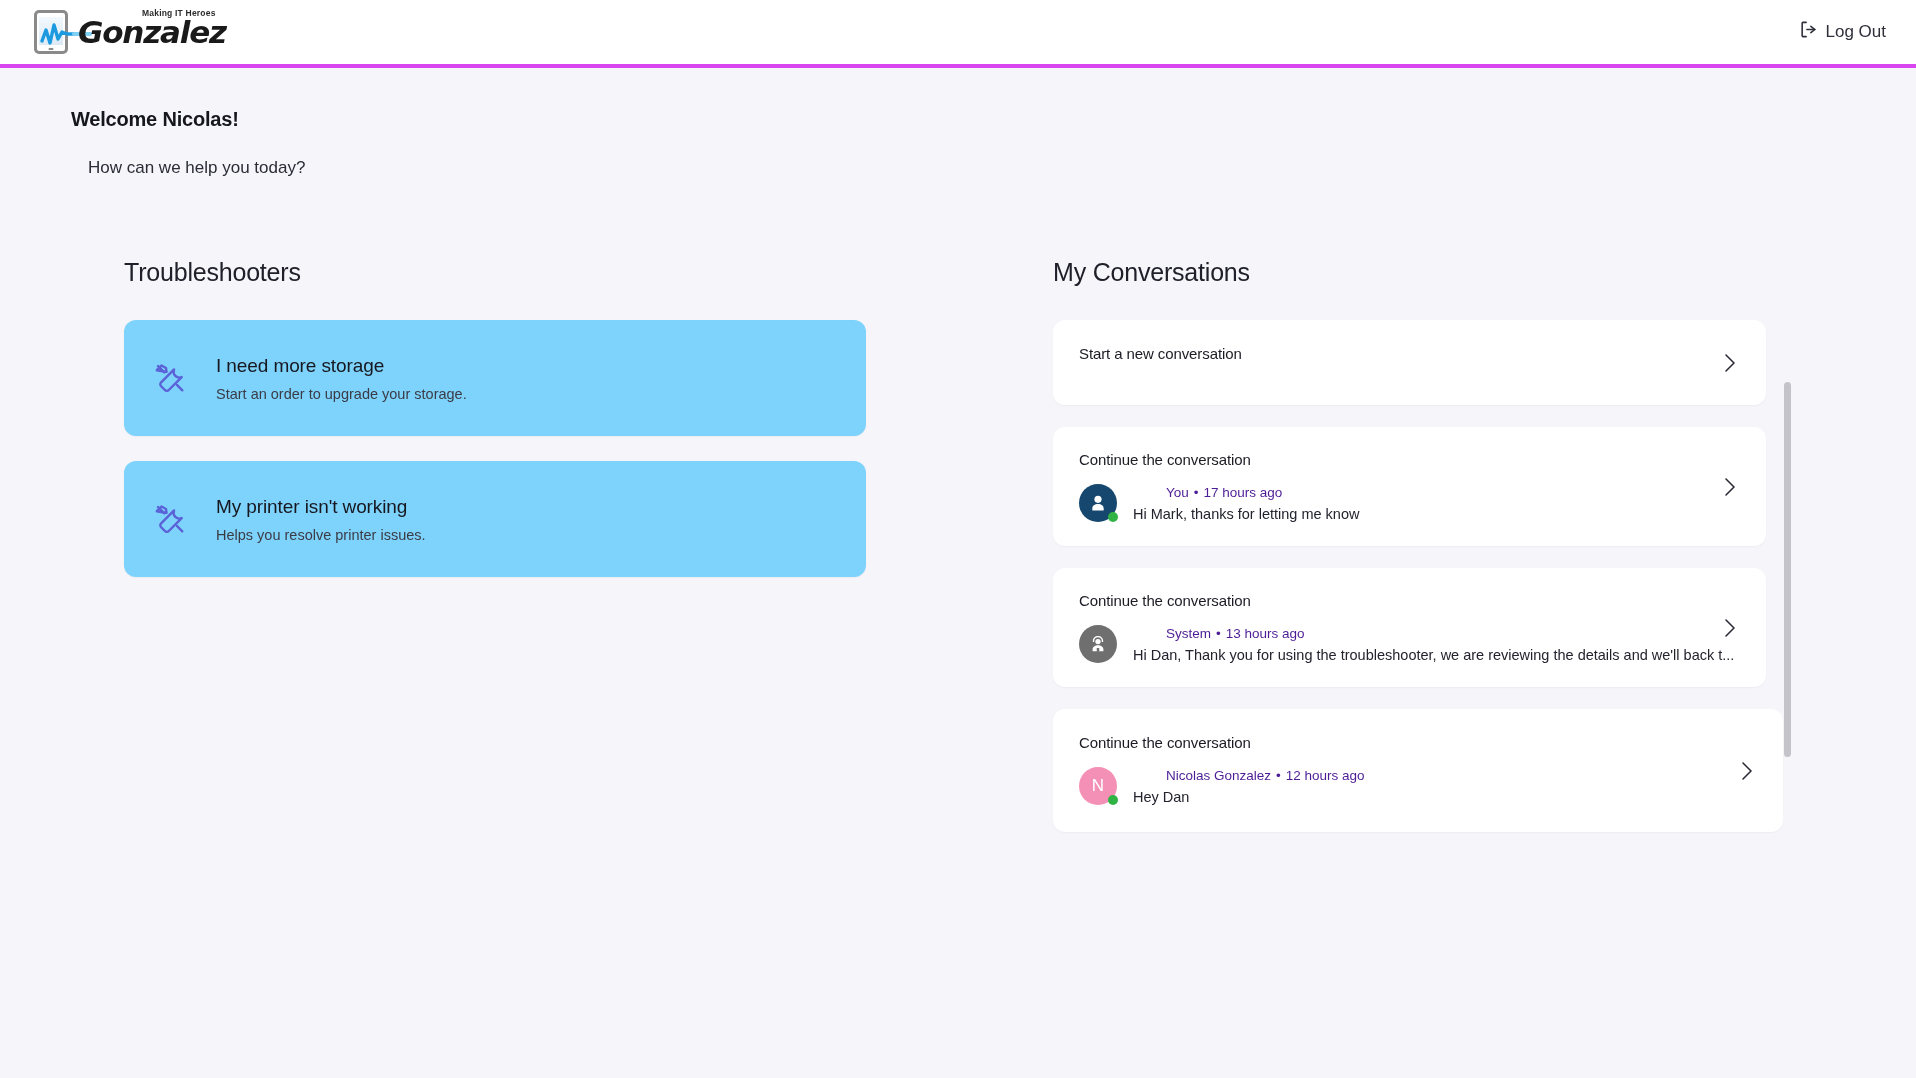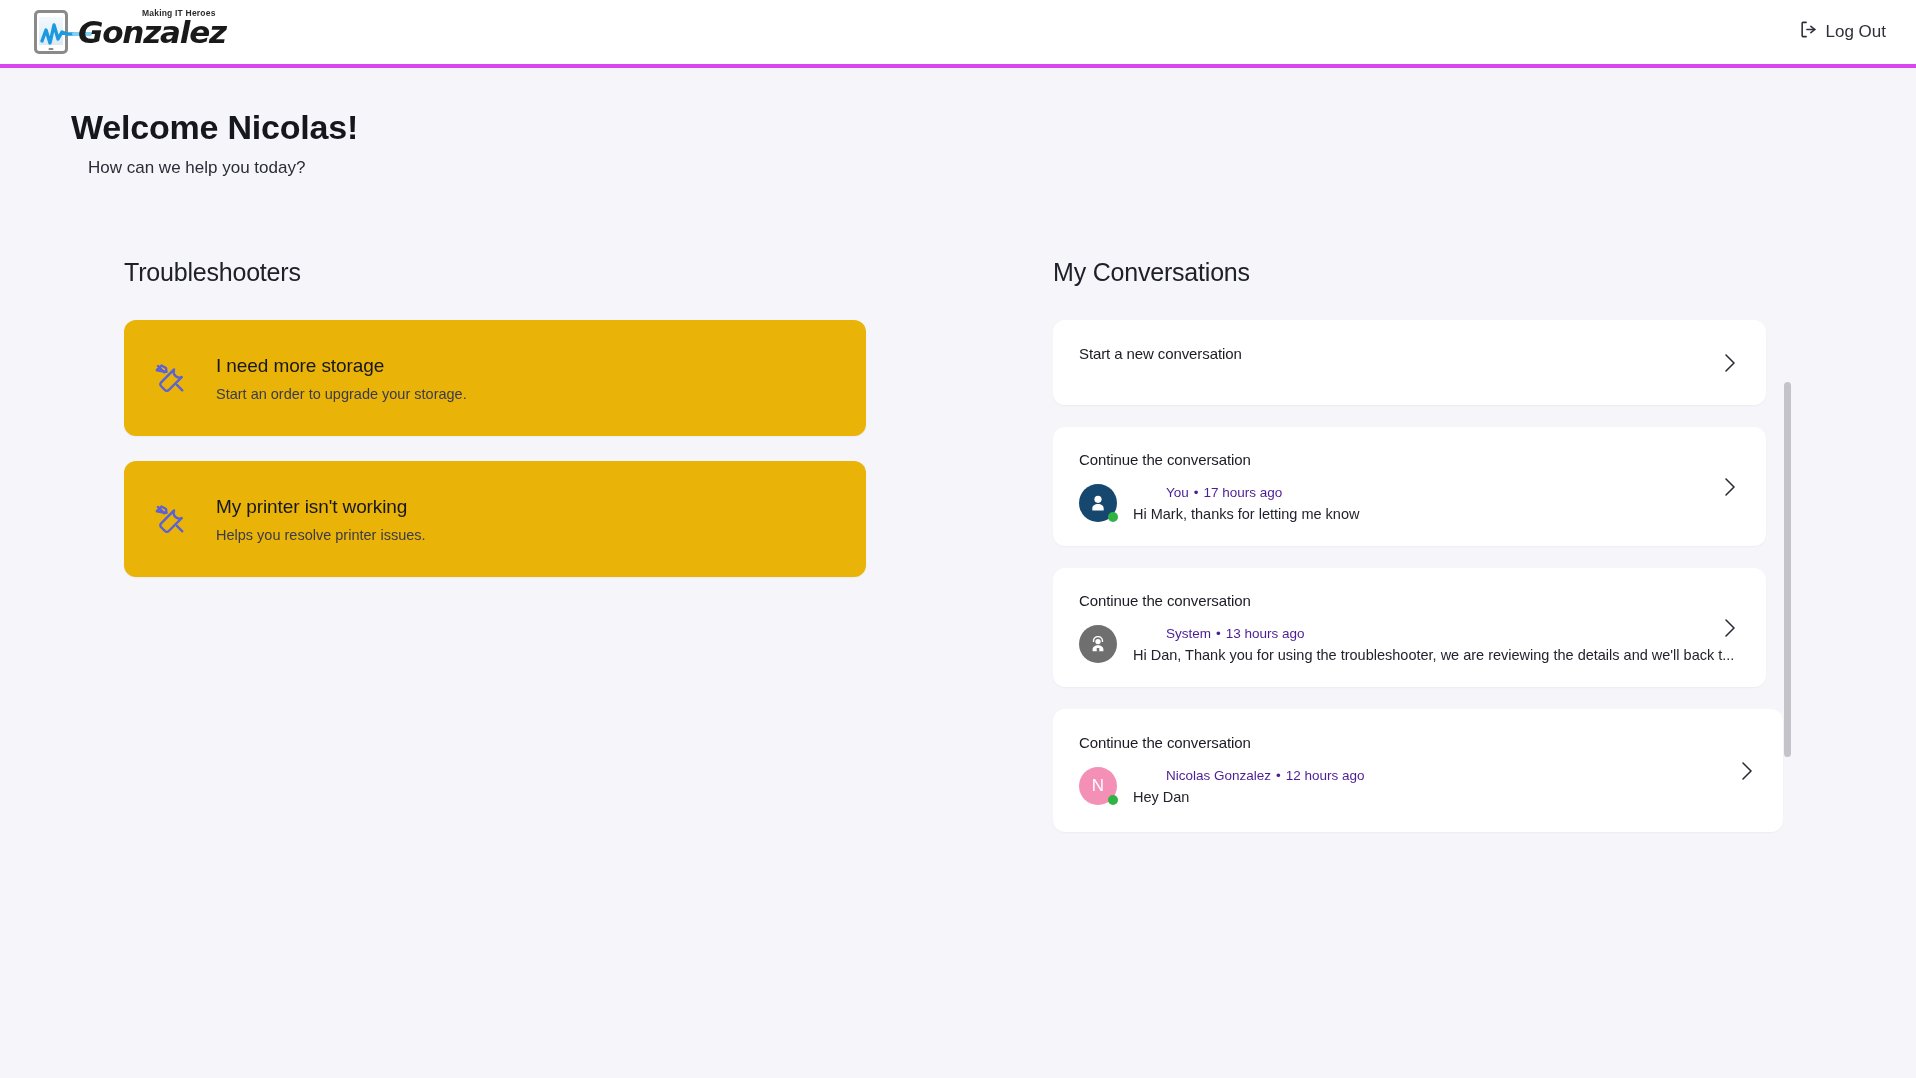--- a/index.html
+++ b/index.html
@@ -83,21 +83,21 @@
     font-size: 17px;
     color: #2f2f3a;
     cursor: pointer;
     background: none; border: none;
     font-family: "Liberation Sans", sans-serif;
   }
 
   
   .welcome-title {
     position: absolute; left: 71px; top: 108px;
-    font-size: 34px; font-weight: bold;
+    font-size: 20px; font-weight: bold;
     color: #16161d;
     letter-spacing: -.2px;
   }
   .welcome-sub {
     position: absolute; left: 88px; top: 158px;
     font-size: 17px; color: #2c2c36;
   }
 
   
   .col-left  { position: absolute; left: 124px;  top: 258px; width: 742px; }
@@ -107,21 +107,21 @@
     font-size: 25px;
     color: #20202a;
     font-weight: normal;
     letter-spacing: -.2px;
     margin-bottom: 33px;
   }
 
   
   .ts-card {
     width: 742px; height: 116px;
-    background: #eab308;
+    background: #7dd3fc;
     border-radius: 12px;
     display: flex; align-items: center;
     margin-bottom: 25px;
     cursor: pointer;
     box-shadow: 0 1px 2px rgba(30,30,60,.04);
   }
   .ts-icon { width: 92px; display: flex; justify-content: center; align-items: center; flex: none; }
   .ts-texts { padding-right: 24px; }
   .ts-title { font-size: 19px; color: #17171f; margin-bottom: 9px; letter-spacing: -.1px; }
   .ts-desc  { font-size: 14.5px; color: #3b3b46; }

